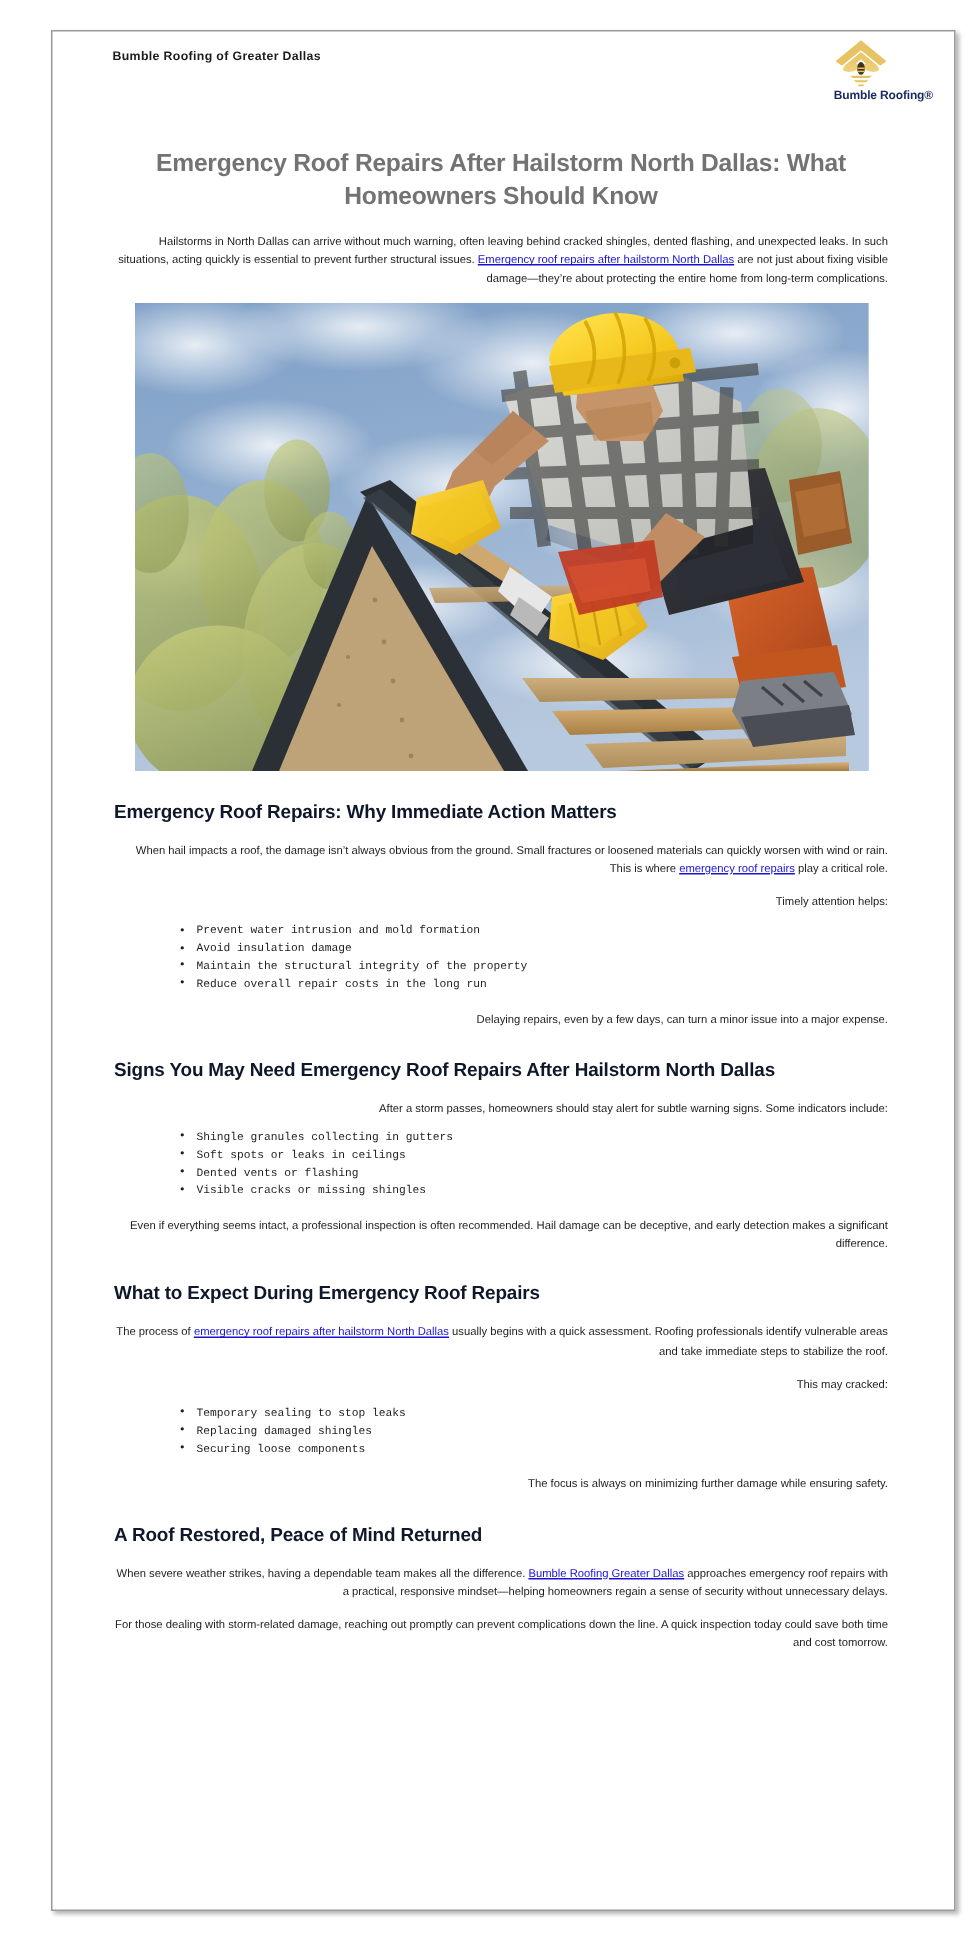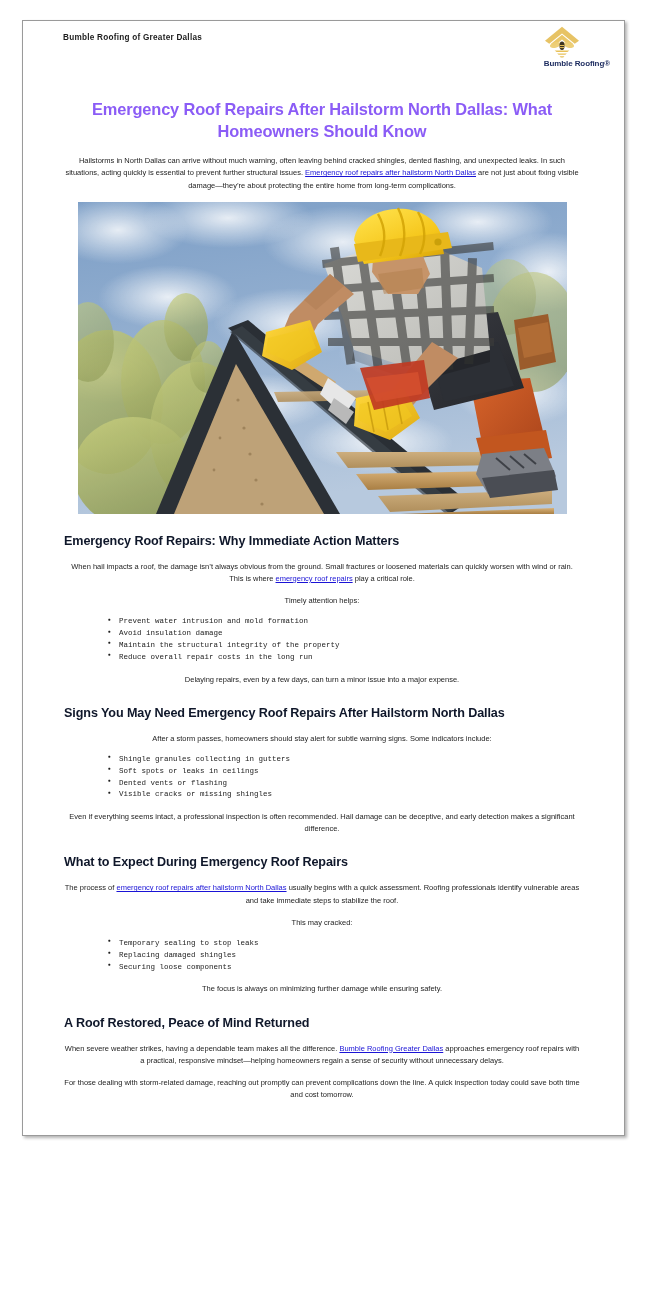--- a/index.html
+++ b/index.html
@@ -11,24 +11,24 @@
     width: 650px;
     height: 1300px;
     font-family: "Liberation Sans", sans-serif;
     overflow: hidden;
     position: relative;
   }
 
   
   #page-sheet {
     position: absolute;
-    left: 22px;
+    left: 34px;
     top: 20px;
     width: 603px;
-    height: 1116px;
+    height: 1254px;
     background: #ffffff;
     border: 1px solid #9a9a9a;
     box-sizing: border-box;
     box-shadow: 2px 2px 3px rgba(0,0,0,0.30);
     overflow: hidden;
   }
 
   
   #doc-header {
     position: relative;
@@ -68,41 +68,41 @@
   
   #doc-body {
     padding: 0 44px 0 41px;
     box-sizing: border-box;
   }
 
   h1#article-title {
     font-size: 16.4px;
     line-height: 1.32;
     font-weight: bold;
-    color: #8b5cf6;
+    color: #737373;
     text-align: center;
     margin: 23px 0 13px 0;
     letter-spacing: -0.15px;
   }
 
   h2.section-heading {
     font-size: 12.6px;
     line-height: 1.35;
     font-weight: bold;
     color: #0f172a;
     margin: 19px 0 11px 0;
     letter-spacing: -0.1px;
   }
 
   p.body-text {
     font-size: 7.5px;
     line-height: 1.62;
     color: #1d1d1d;
     margin: 0 0 10px 0;
-    text-align: center;
+    text-align: right;
   }
   p.body-text.tight { margin-bottom: 9px; }
 
   ul.bullet-list {
     margin: 4px 0 10px 0;
     padding-left: 44px;
     list-style: none;
     font-family: Liberation Mono, monospace;
   }
   ul.bullet-list li {

